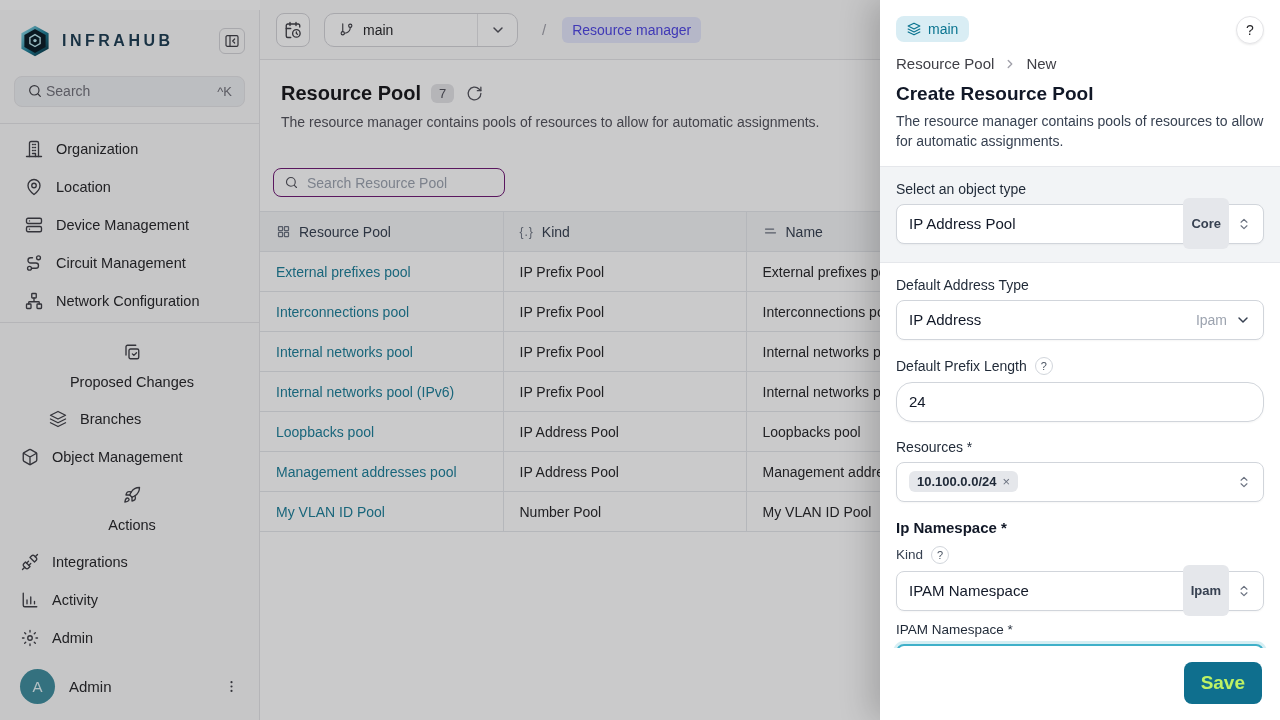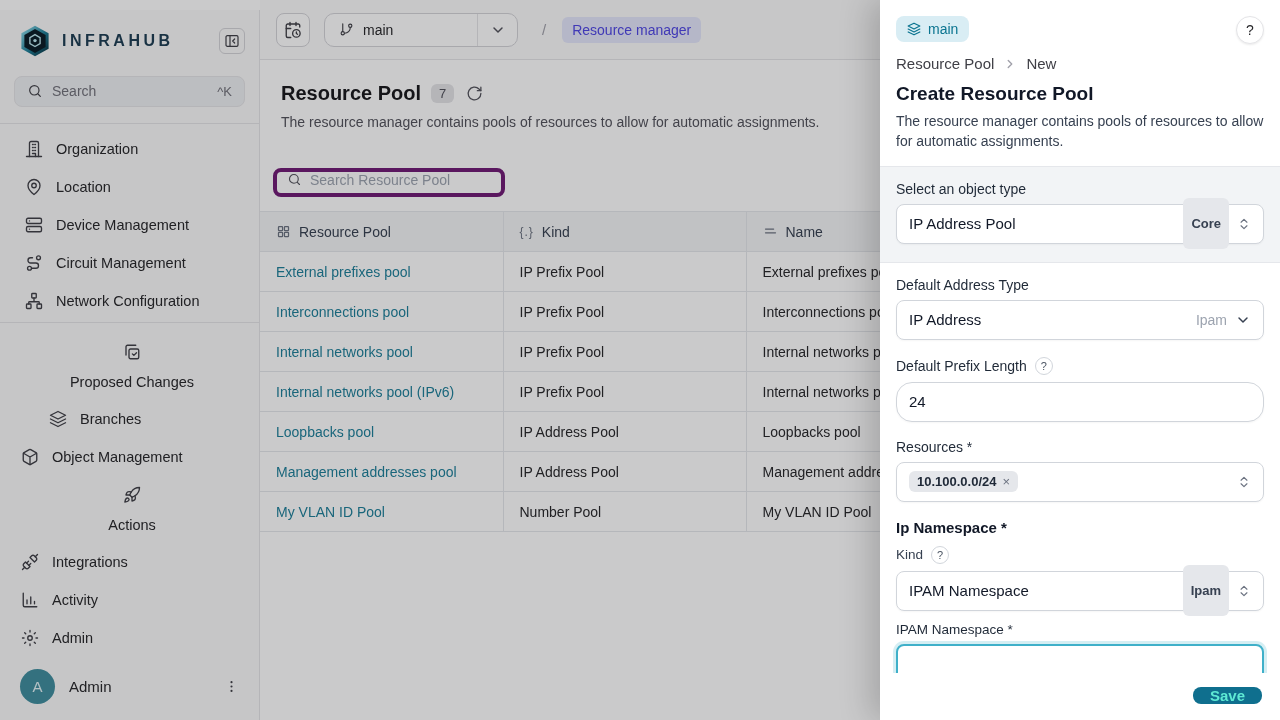--- a/index.html
+++ b/index.html
@@ -9,21 +9,21 @@
   .ic { stroke:#3f3f46; stroke-width:1.8; fill:none; stroke-linecap:round; stroke-linejoin:round; }
 
   
   .sidebar { position:fixed; left:0; top:10px; bottom:0; width:260px; background:#fafafa;
     border-right:1px solid #e4e4e7; display:flex; flex-direction:column; z-index:10; }
   .logo-row { display:flex; align-items:center; padding:14px 14px 12px 18px; gap:10px; }
   .wordmark { font-size:16px; font-weight:800; letter-spacing:3.5px; color:#1d3d52; flex:1; }
   .collapse-btn { width:26px; height:26px; border:1px solid #d4d4d8; border-radius:6px;
     display:flex; align-items:center; justify-content:center; background:transparent; cursor:pointer; }
   .search-box { margin:6px 14px 0; height:36px; background:#eef0f2; border:1px solid #e4e4e7;
-    border-radius:8px; display:flex; align-items:center; padding:0 12px; gap:9px; }
+    border-radius:8px; display:flex; align-items:center; padding:0 12px; gap:3px; }
   .search-box input { border:0; outline:0; background:transparent; font-size:14px; width:100%;
     font-family:inherit; color:#3f3f46; }
   .search-box input::placeholder { color:#71717a; }
   .kbd-hint { font-size:13px; color:#71717a; white-space:nowrap; }
   .side-divider { height:1px; background:#e4e4e7; margin-top:16px; }
   .nav-group { padding-top:6px; }
   .nav-clip { max-height:232px; overflow:hidden; }
   .nav-item { display:flex; align-items:center; gap:13px; padding:10px 16px 10px 25px;
     font-size:14.5px; color:#27272a; cursor:pointer; }
   .user-row { margin-top:auto; display:flex; align-items:center; gap:14px; padding:12px 16px 16px 20px; }
@@ -50,22 +50,22 @@
     border-radius:6px; cursor:pointer; }
 
   .page-head { padding:22px 20px 0 21px; }
   .title-row { display:flex; align-items:center; gap:10px; }
   .page-title { font-size:20px; font-weight:700; color:#18181b; }
   .count-badge { background:#e4e4e7; color:#52525b; font-size:13px; border-radius:6px;
     padding:2px 8px; }
   .refresh-btn { background:none; border:0; cursor:pointer; display:flex; margin-left:2px; }
   .page-desc { margin-top:9px; font-size:14px; color:#52525b; }
 
-  .list-search { margin:38px 0 14px 13px; width:232px; height:29px; border:4px solid #701a75;
-    border-radius:8px; background:#fff; display:flex; align-items:flex-start; gap:8px; padding:0 10px; }
+  .list-search { margin:38px 0 14px 13px; width:232px; height:29px; border:1px solid #701a75;
+    border-radius:8px; background:#fff; display:flex; align-items:center; gap:8px; padding:0 10px; }
   .list-search input { border:0; outline:0; background:transparent; width:100%; font-size:14px;
     font-family:inherit; color:#3f3f46; }
   .list-search input::placeholder { color:#9ca3af; }
 
   table.pool-table { width:760px; border-collapse:collapse; table-layout:fixed; }
   .pool-table th, .pool-table td { height:40px; padding:0 16px; text-align:left;
     border-bottom:1px solid #e5e7eb; border-right:1px solid #e5e7eb; font-size:14px;
     white-space:nowrap; overflow:hidden; }
   .pool-table th { background:#f4f5f6; border-top:1px solid #e5e7eb; color:#374151; font-weight:500; }
   .th-inner { display:flex; align-items:center; gap:8px; }
@@ -107,22 +107,22 @@
   .select.focused { border:2px solid #3fb0c9; box-shadow:0 0 0 3px rgba(63,176,201,0.22); }
   .text-input { width:100%; height:40px; border:1px solid #d1d5db; border-radius:16px; padding:0 12px;
     font-size:15px; color:#111827; font-family:inherit; outline:none; box-shadow:0 1px 2px rgba(0,0,0,0.04); }
   .form-white { padding:14px 16px 10px; }
   .form-row { margin-bottom:17px; }
   .chip { display:inline-flex; align-items:center; gap:6px; background:#e5e7eb; border-radius:6px;
     padding:3px 8px; font-size:13px; font-weight:600; color:#1f2937; }
   .chip-x { color:#6b7280; font-weight:400; cursor:pointer; }
   .section-heading { font-size:15px; font-weight:600; color:#111827; margin:2px 0 10px; }
   .drawer-foot { padding:14px 18px 16px; display:flex; justify-content:flex-end; }
-  .save-btn { background:#0f6f8e; color:#5eead4; border:0; border-radius:8px; padding:0 17px;
-    font-size:15px; font-weight:600; font-family:inherit; cursor:pointer; }
+  .save-btn { background:#0f6f8e; color:#bef264; border:0; border-radius:8px; padding:10px 17px;
+    font-size:19px; font-weight:600; font-family:inherit; cursor:pointer; }
 </style>
 </head>
 <body>
 
 <aside class="sidebar">
   <div class="logo-row">
     <span>
       <svg viewBox="0 0 40 40" width="34" height="34">
         <defs>
             <linearGradient id="hexg" x1="0" y1="0" x2="1" y2="1">

